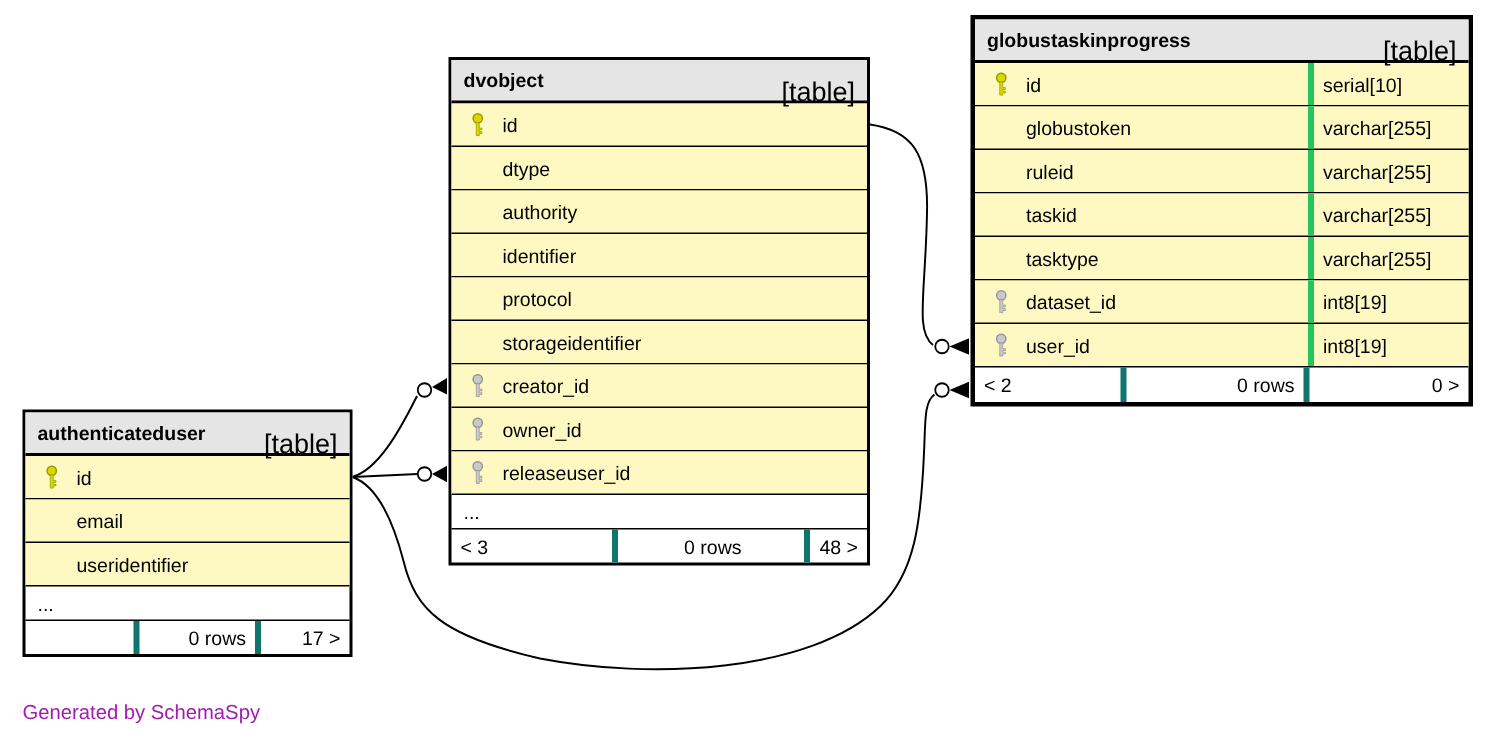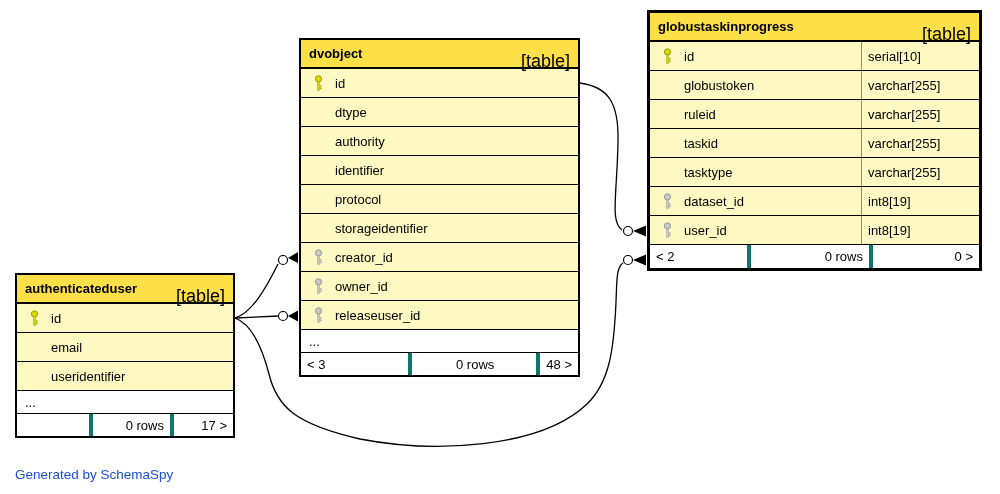--- a/index.html
+++ b/index.html
@@ -5,45 +5,45 @@
   html,body{margin:0;padding:0;background:#fff;}
   .canvas{
     position:relative;width:1000px;height:494px;background:#ffffff;
     font-family:"Liberation Sans",sans-serif;color:#000;overflow:hidden;
   }
   .overlay{position:absolute;left:0;top:0;pointer-events:none;}
   .tbl{position:absolute;border:2px solid #000;background:#fff;box-sizing:border-box;}
   .tbl.focus{border-width:3px;}
   .hdr{
     display:flex;justify-content:space-between;align-items:center;
-    height:29px;border-bottom:2px solid #000;background:#fde047;
+    height:29px;border-bottom:2px solid #000;background:#e5e5e5;
     padding:0 8px;box-sizing:border-box;
   }
   .tname{font-weight:bold;font-size:13px;}
   .badge{font-size:18px;margin-top:16px;}
   .row{
     display:flex;align-items:center;height:29px;box-sizing:border-box;
     border-bottom:1px solid #000;font-size:13px;background:#fef9c3;
   }
   .keycell{width:21px;padding-left:13px;flex:none;display:flex;align-items:center;}
   .cname{flex:1;white-space:nowrap;}
   .typecell{
-    width:118px;flex:none;align-self:stretch;display:flex;align-items:center;
-    border-left:1px solid #22c55e;padding-left:6px;box-sizing:border-box;white-space:nowrap;
+    width:107px;flex:none;align-self:stretch;display:flex;align-items:center;
+    border-left:4px solid #22c55e;padding-left:6px;box-sizing:border-box;white-space:nowrap;
   }
   .ellipsisrow{
     display:flex;align-items:center;height:23px;box-sizing:border-box;
     border-bottom:1px solid #000;padding-left:8px;font-size:13px;
   }
   .foot{display:flex;height:22px;font-size:13px;box-sizing:border-box;}
   .foot.tall{height:23px;}
   .fcell{display:flex;align-items:center;box-sizing:border-box;padding:0 6px;white-space:nowrap;}
   .fcell.mid,.fcell.right{justify-content:flex-end;}
   .fcell+.fcell{border-left:4px solid #0f766e;}
-  .gen{position:absolute;left:15px;top:467px;font-size:13.5px;color:#1d4ed8;}
+  .gen{position:absolute;left:15px;top:467px;font-size:13.5px;color:#a21caf;}
 </style>
 </head>
 <body>
 
 <div class="canvas">
 
   <svg class="overlay" width="1000" height="494" viewBox="0 0 1000 494">
 
     <g>
       <path d="M580,83 C608,87 619,102 618,142 C617,196 610,221 622,230" fill="none" stroke="#000" stroke-width="1.3"></path>

